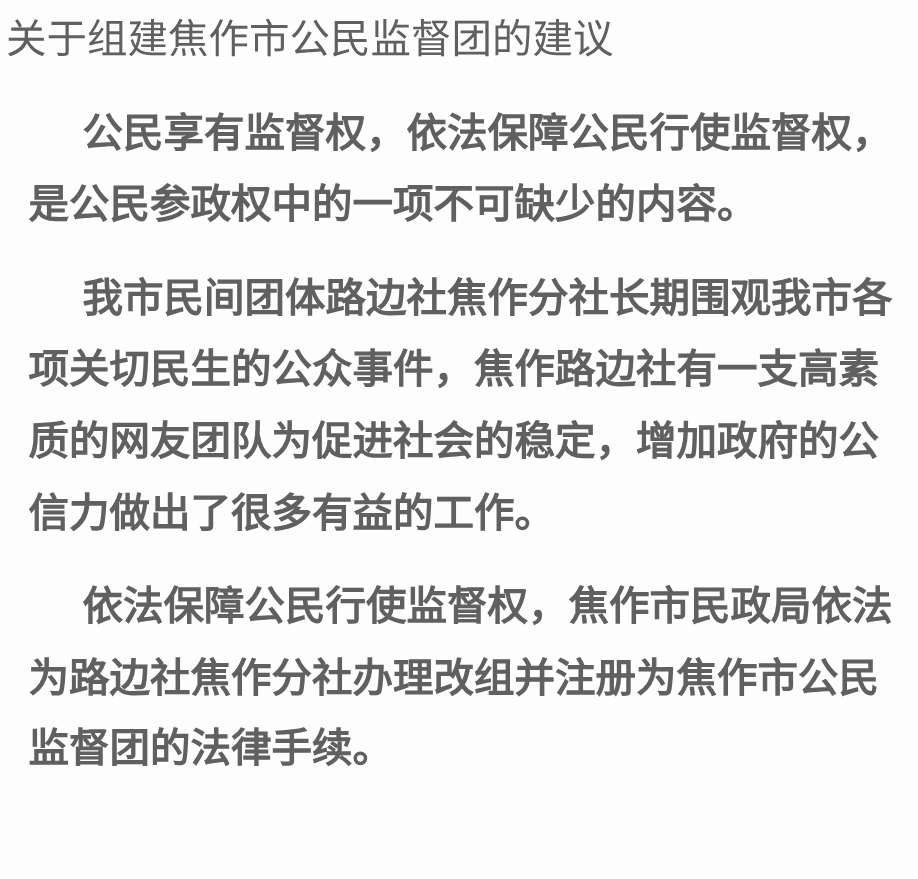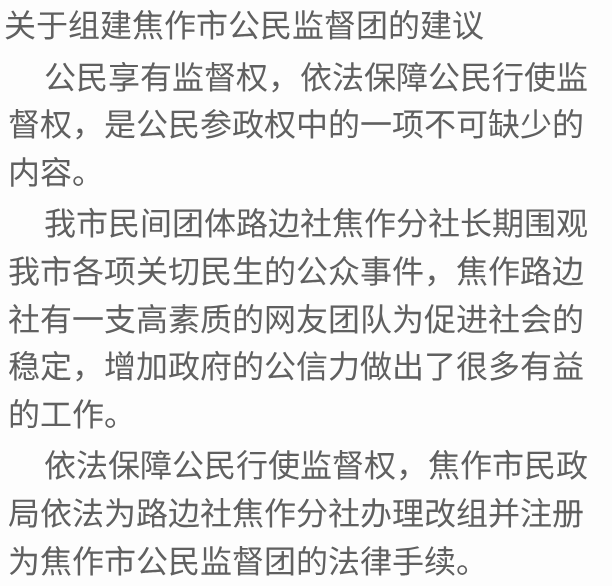--- a/index.html
+++ b/index.html
@@ -8,35 +8,36 @@
   }
   .page {
     position: relative;
     width: 612px;
     height: 586px;
     box-sizing: border-box;
     background: #fdfdfd;
     overflow: hidden;
     padding: 3px 0 0 4px;
     font-family: "Liberation Sans", sans-serif;
-    font-size: 32px;
+    font-size: 27px;
     line-height: 47.6px;
     font-weight: 300;
     color: #606060;
     letter-spacing: 0;
     line-break: auto;
   }
   .doc-title {
     margin: 0;
     text-indent: 0;
     font-weight: 300;
   }
   .doc-para {
-    margin: 4px;
+    margin: 15px;
     text-indent: 36px;
+    font-weight: bold;
   }
 </style>
 </head>
 <body>
 
 <div class="page">
   <div class="doc-title">关于组建焦作市公民监督团的建议</div>
   <p class="doc-para">公民享有监督权，依法保障公民行使监督权，是公民参政权中的一项不可缺少的内容。</p>
   <p class="doc-para">我市民间团体路边社焦作分社长期围观我市各项关切民生的公众事件，焦作路边社有一支高素质的网友团队为促进社会的稳定，增加政府的公信力做出了很多有益的工作。</p>
   <p class="doc-para">依法保障公民行使监督权，焦作市民政局依法为路边社焦作分社办理改组并注册为焦作市公民监督团的法律手续。</p>

